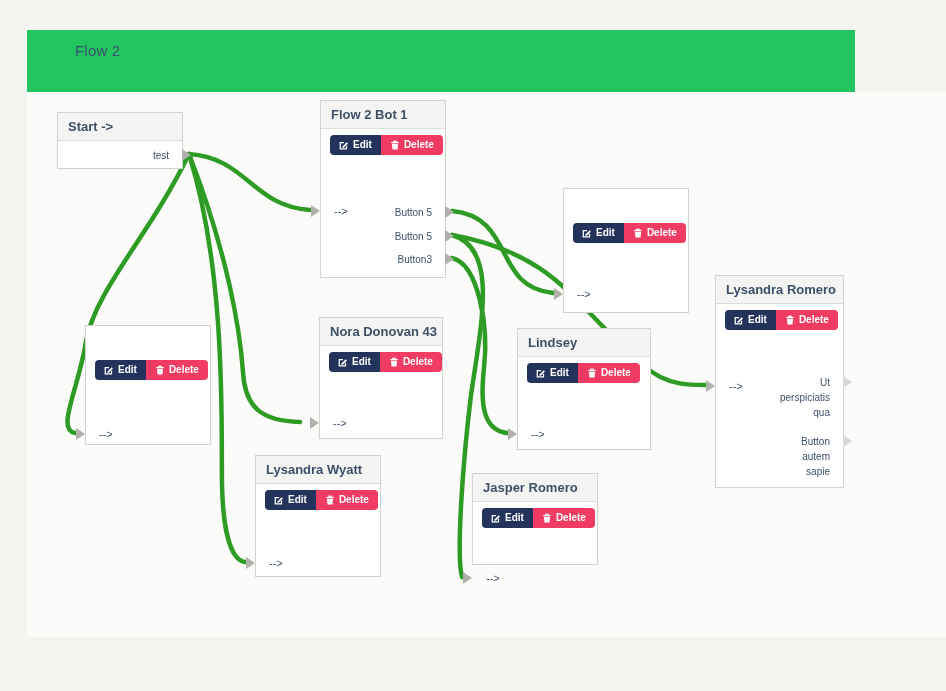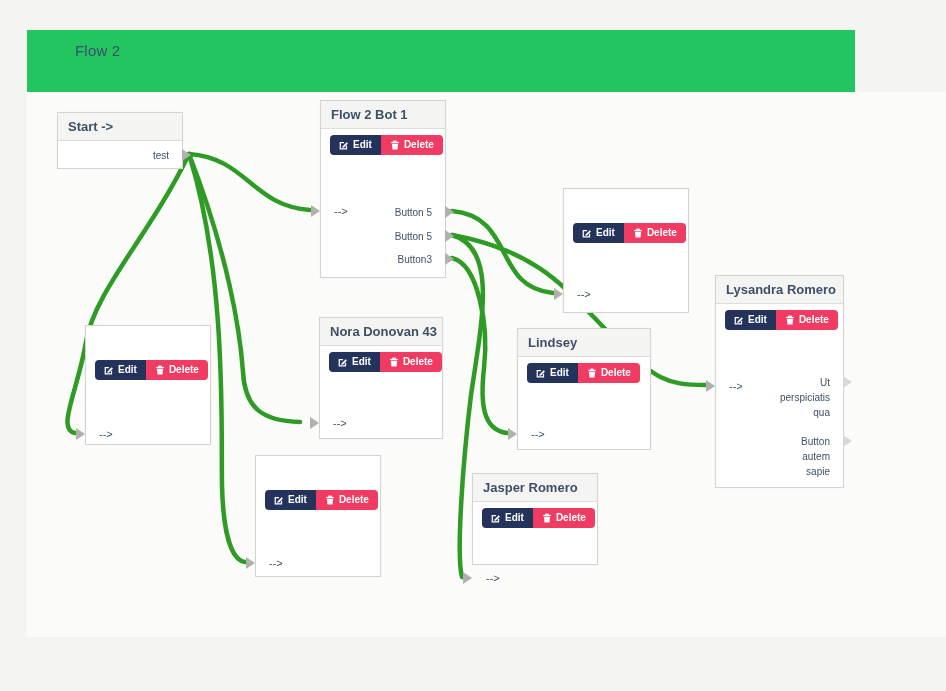--- a/index.html
+++ b/index.html
@@ -259,20 +259,21 @@
           </svg>
           <span>Delete</span>
         </button>
       </div>
       <div class="in-row" style="top: 105px;">
         <span class="port port-in"></span>
         <span class="in-label">--&gt;</span>
       </div>
     </div>
     <div class="node" style="left: 255px; top: 455px; width: 126px; height: 122px;">
+      <div class="node-header">Lysandra Wyatt</div>
       <div class="btn-group">
         <button class="btn btn-edit" style="background: rgb(36, 51, 91);">
           <svg viewBox="0 0 16 16">
             <path d="M1 3h7v2H3v8h8V9h2v6H1V3z"></path>
             <path d="M6 10l6.3-6.3 2 2L8 12l-2.6.6z"></path>
           </svg>
           <span>Edit</span>
         </button>
         <button class="btn btn-delete" style="background: rgb(240, 60, 99);">
           <svg viewBox="0 0 16 16">

